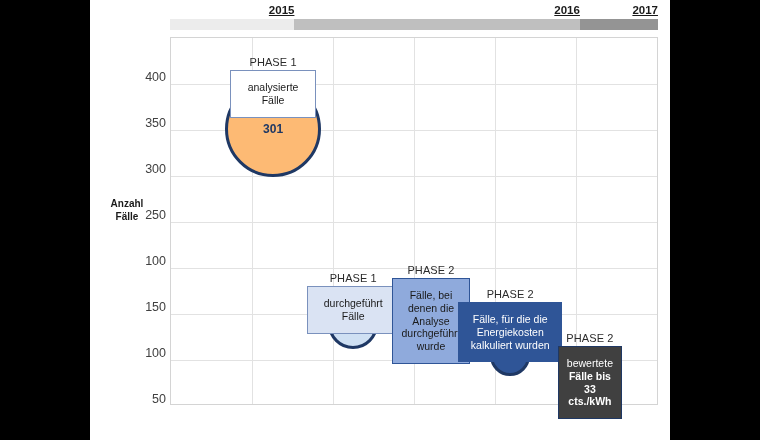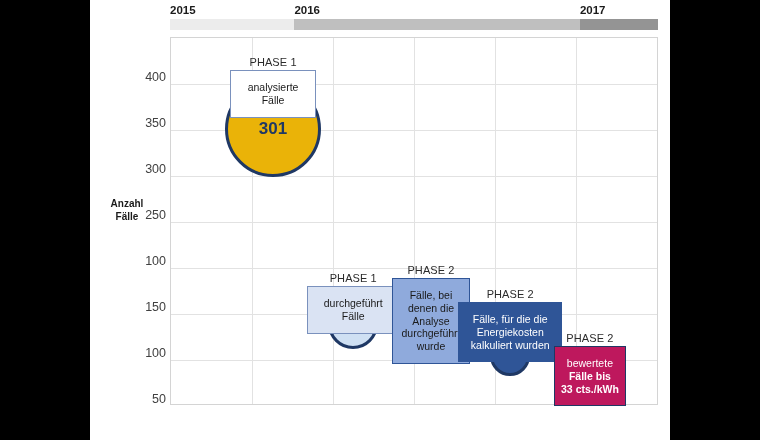--- a/index.html
+++ b/index.html
@@ -27,22 +27,23 @@
     position: absolute;
     left: 80px; top: 4px;
     width: 488px; height: 16px;
   }
   .year-label {
     position: absolute;
     top: 0;
     font-size: 11.5px;
     font-weight: bold;
     color: #1a1a1a;
-    text-align: left;
+    text-align: right;
     white-space: nowrap;
+    text-decoration: underline;
   }
   #timeline-bar {
     position: absolute;
     left: 80px; top: 19px;
     width: 488px; height: 11px;
     display: flex;
   }
   .year-seg { height: 100%; }
 
   
@@ -172,26 +173,26 @@
         <div class="hgrid" style="top: 138px;"></div>
         <div class="hgrid" style="top: 184px;"></div>
         <div class="hgrid" style="top: 230px;"></div>
         <div class="hgrid" style="top: 276px;"></div>
         <div class="hgrid" style="top: 322px;"></div>
         <div class="vgrid" style="left: 16.6667%;"></div>
         <div class="vgrid" style="left: 33.3333%;"></div>
         <div class="vgrid" style="left: 50%;"></div>
         <div class="vgrid" style="left: 66.6667%;"></div>
         <div class="vgrid" style="left: 83.3333%;"></div>
-        <div class="bubble" style="left: 21%; top: 91.08px; width: 96px; height: 96px; background: #eab308; border: 3px solid rgb(31, 56, 100); color: rgb(31, 56, 100); font-size: 17px;">301</div>
+        <div class="bubble" style="left: 21%; top: 91.08px; width: 96px; height: 96px; background: #fdba74; border: 3px solid rgb(31, 56, 100); color: rgb(31, 56, 100); font-size: 12px;">301</div>
         <div class="bubble" style="left: 37.5%; top: 286.12px; width: 50px; height: 50px; background: rgb(207, 224, 243); border: 3px solid rgb(31, 56, 100); color: rgb(31, 56, 100); font-size: 15px;">89</div>
         <div class="bubble" style="left: 53.5%; top: 303.6px; width: 44px; height: 44px; background: rgb(169, 196, 231); border: 3px solid rgb(31, 56, 100); color: rgb(31, 56, 100); font-size: 15px;">70</div>
         <div class="bubble" style="left: 69.8%; top: 318.32px; width: 40px; height: 40px; background: rgb(47, 85, 151); border: 3px solid rgb(31, 56, 100); color: #eab308; font-size: 15px;">54</div>
         <div class="bubble" style="left: 86.2%; top: 348.68px; width: 32px; height: 32px; background: rgb(31, 56, 100); border: 2px solid rgb(23, 41, 74); color: rgb(255, 255, 255); font-size: 14px;">21</div>
         <div class="callout" style="left: 21%; top: 18px;"><div class="callout-phase">PHASE 1</div><div class="callout-box" style="width: 86px; background: rgb(255, 255, 255); border-color: rgb(122, 145, 189); color: rgb(26, 26, 26);">analysierte Fälle</div></div>
         <div class="callout" style="left: 37.5%; top: 234px;"><div class="callout-phase">PHASE 1</div><div class="callout-box" style="width: 92px; background: rgb(218, 227, 243); border-color: rgb(122, 145, 189); color: rgb(26, 26, 26);">durchgeführt Fälle</div></div>
         <div class="callout" style="left: 53.5%; top: 226px;"><div class="callout-phase">PHASE 2</div><div class="callout-box" style="width: 78px; background: rgb(143, 170, 220); border-color: rgb(47, 85, 151); color: rgb(26, 26, 26);">Fälle, bei denen die Analyse durchgeführt wurde</div></div>
         <div class="callout" style="left: 69.8%; top: 250px;"><div class="callout-phase">PHASE 2</div><div class="callout-box" style="width: 104px; background: rgb(47, 85, 151); border-color: rgb(47, 85, 151); color: rgb(255, 255, 255);">Fälle, für die die Energiekosten kalkuliert wurden</div></div>
-        <div class="callout" style="left: 86.2%; top: 294px;"><div class="callout-phase">PHASE 2</div><div class="callout-box" style="width: 72px; background: #be185d; border-color: rgb(31, 56, 100); color: rgb(255, 255, 255);"><div>bewertete</div><div><b>Fälle bis</b></div><div><b>33 cts./kWh</b></div></div></div>
+        <div class="callout" style="left: 86.2%; top: 294px;"><div class="callout-phase">PHASE 2</div><div class="callout-box" style="width: 64px; background: #404040; border-color: rgb(31, 56, 100); color: rgb(255, 255, 255);"><div>bewertete</div><div><b>Fälle bis</b></div><div><b>33 cts./kWh</b></div></div></div>
       </div>
 
   </div>
 </div>
 
 </body></html>

